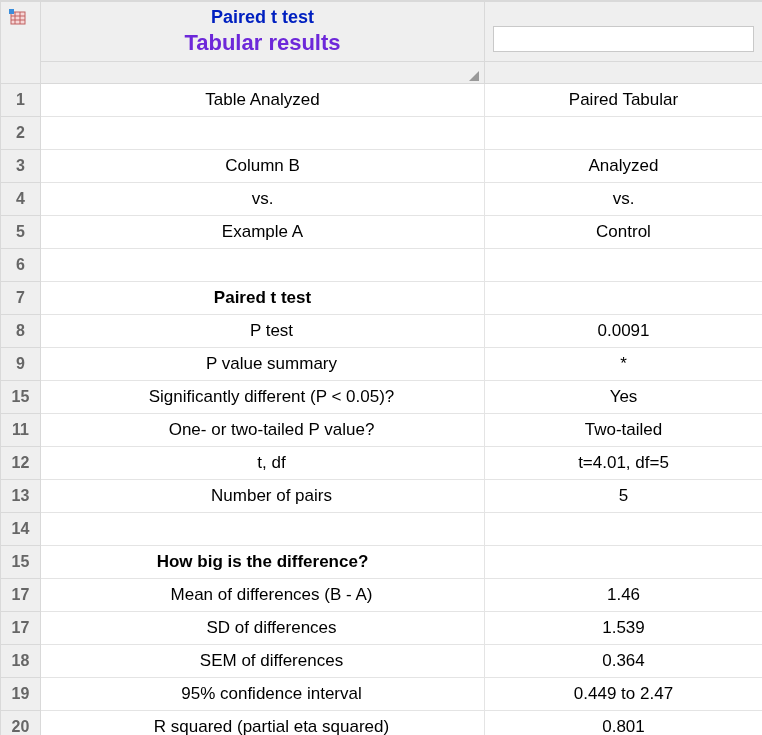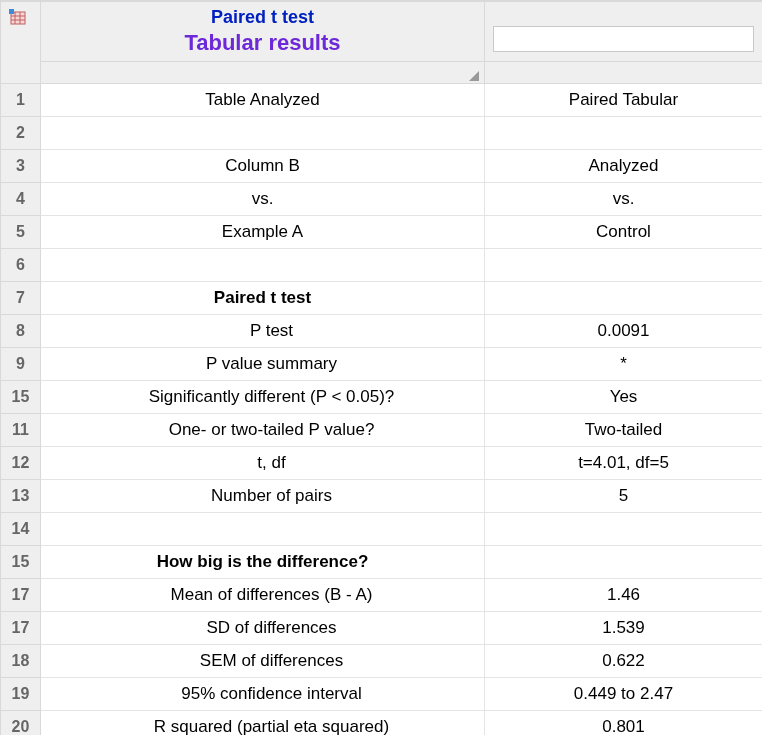--- a/index.html
+++ b/index.html
@@ -227,21 +227,21 @@
           <td class="cell"><span>1.46</span></td>
         </tr>
         <tr>
           <td class="rownum"><span>17</span></td>
           <td class="cell indent"><span>SD of differences</span></td>
           <td class="cell"><span>1.539</span></td>
         </tr>
         <tr>
           <td class="rownum"><span>18</span></td>
           <td class="cell indent"><span>SEM of differences</span></td>
-          <td class="cell"><span>0.622</span></td>
+          <td class="cell"><span>0.364</span></td>
         </tr>
         <tr>
           <td class="rownum"><span>19</span></td>
           <td class="cell indent"><span>95% confidence interval</span></td>
           <td class="cell"><span>0.449 to 2.47</span></td>
         </tr>
         <tr>
           <td class="rownum"><span>20</span></td>
           <td class="cell indent"><span>R squared (partial eta squared)</span></td>
           <td class="cell"><span>0.801</span></td>

